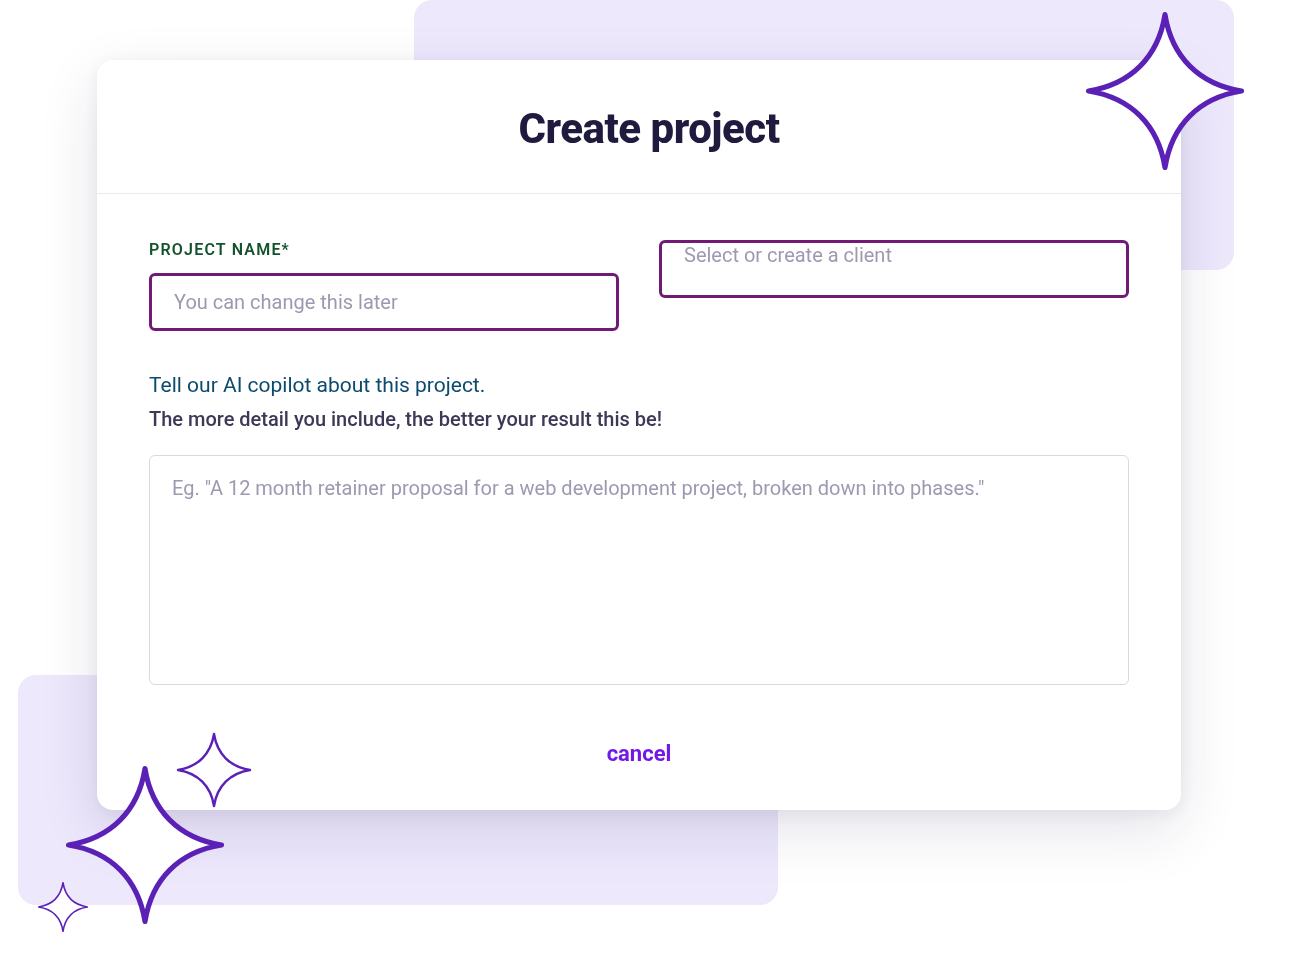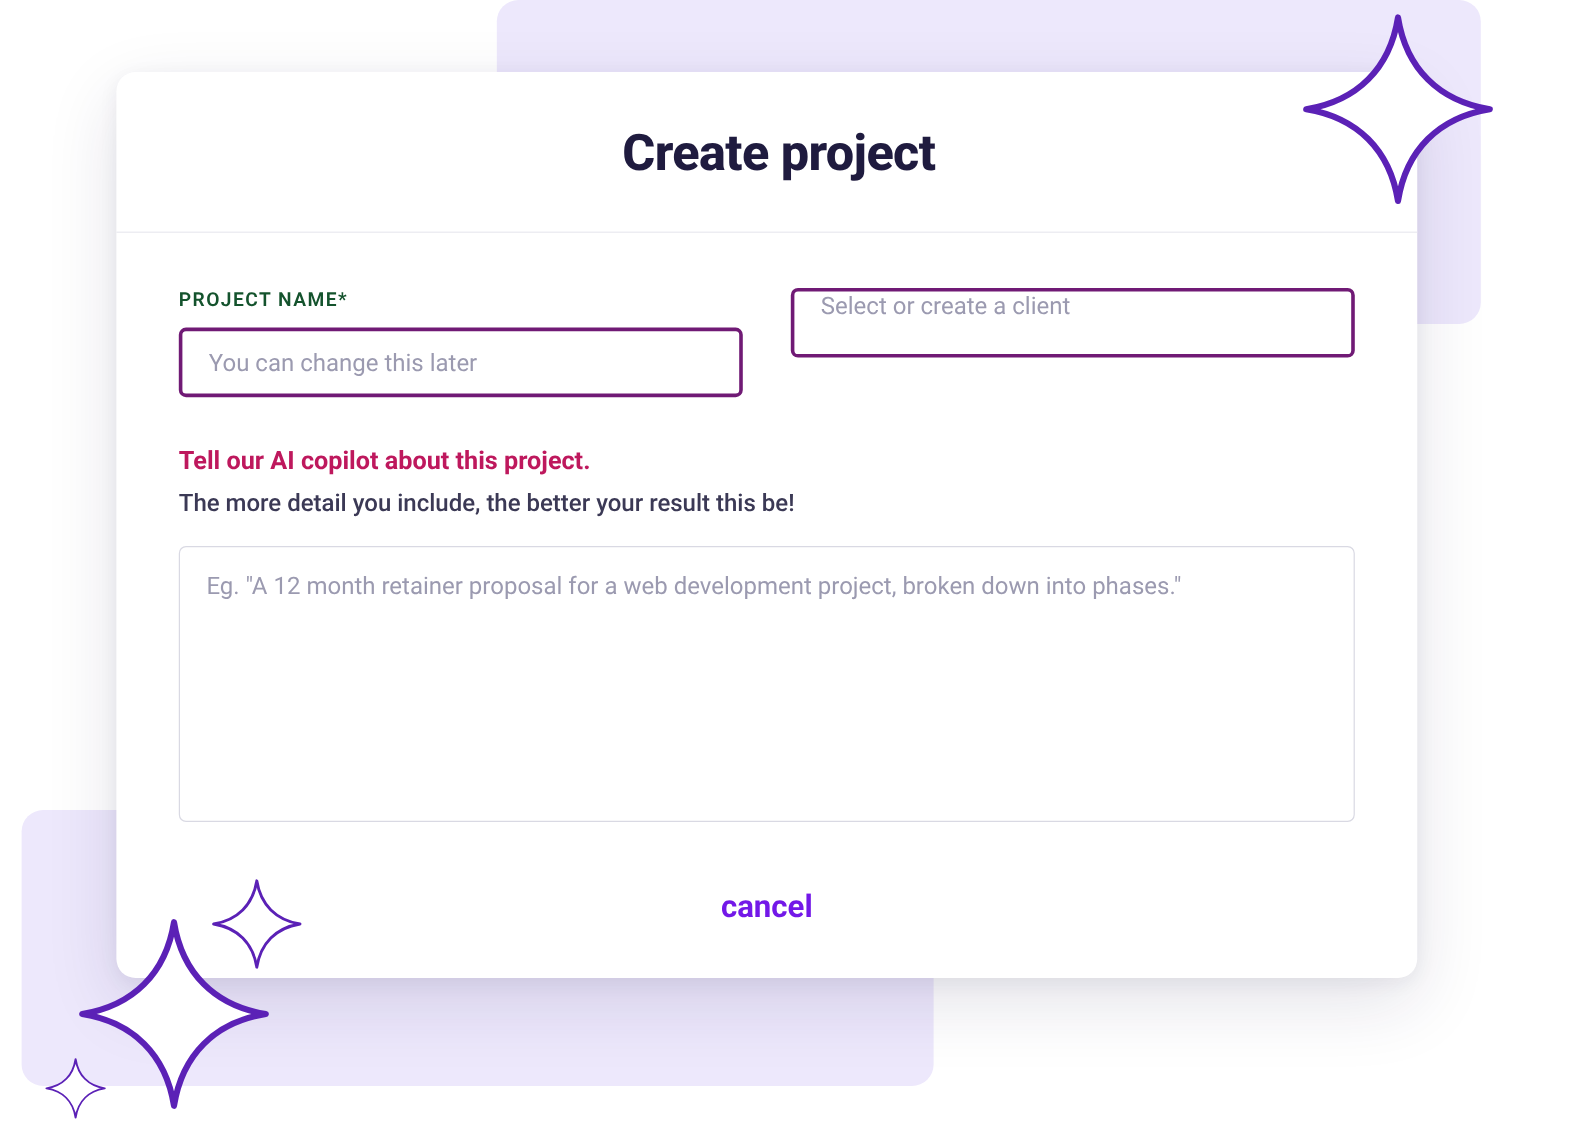--- a/index.html
+++ b/index.html
@@ -104,22 +104,22 @@
     font-family: inherit;
   }
   .text-input::placeholder, .select-input { color: #9B9AB0; }
   .select-input {
     display: flex;
     cursor: pointer;
   }
 
   .ai-heading {
     font-size: 21px;
-    font-weight: 700;
-    color: #be185d;
+    font-weight: 400;
+    color: #0c4a6e;
     margin-bottom: 10px;
   }
   .ai-subheading {
     font-size: 20px;
     font-weight: 500;
     color: #3B3955;
     margin-bottom: 24px;
   }
 
   .textarea-input {
@@ -157,21 +157,21 @@
     font-weight: 700;
     cursor: pointer;
     font-family: inherit;
   }
   .generate-btn svg path { fill: #ffffff; }
 
   .cancel-btn {
     background: none;
     border: none;
     color: #7318E8;
-    font-size: 26px;
+    font-size: 22px;
     font-weight: 700;
     cursor: pointer;
     font-family: inherit;
   }
 </style>
 </head>
 <body>
 
 <div class="bg-box-top"></div>
 <div class="bg-box-bottom"></div>

